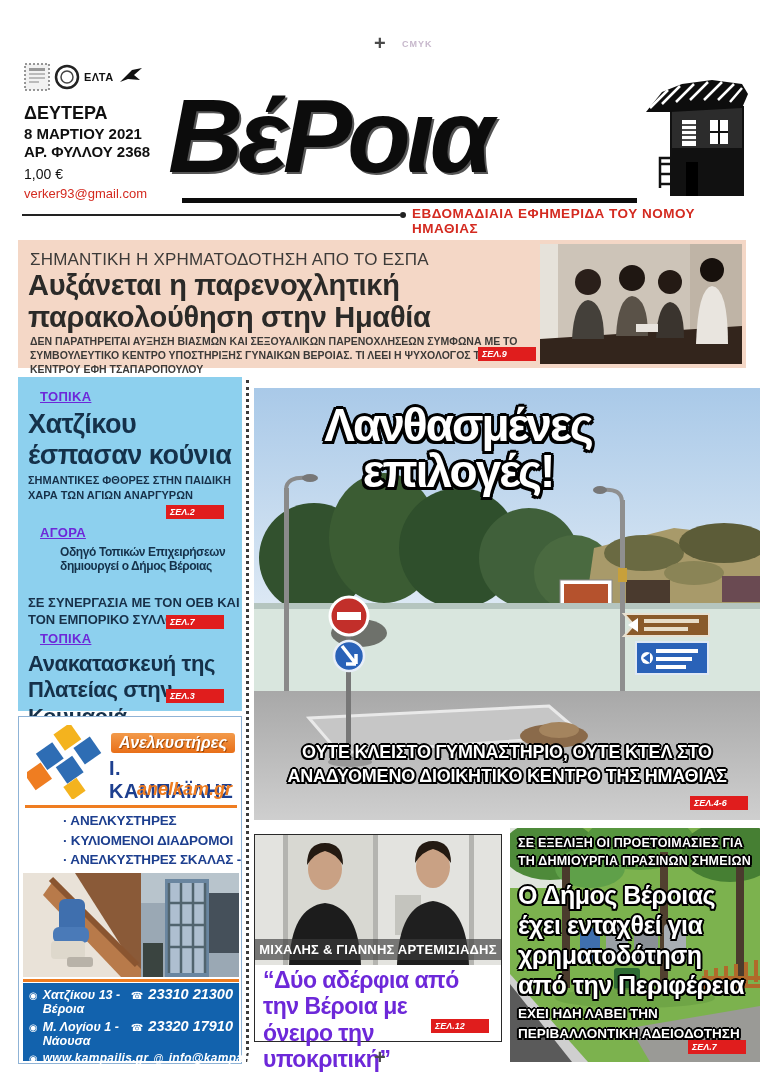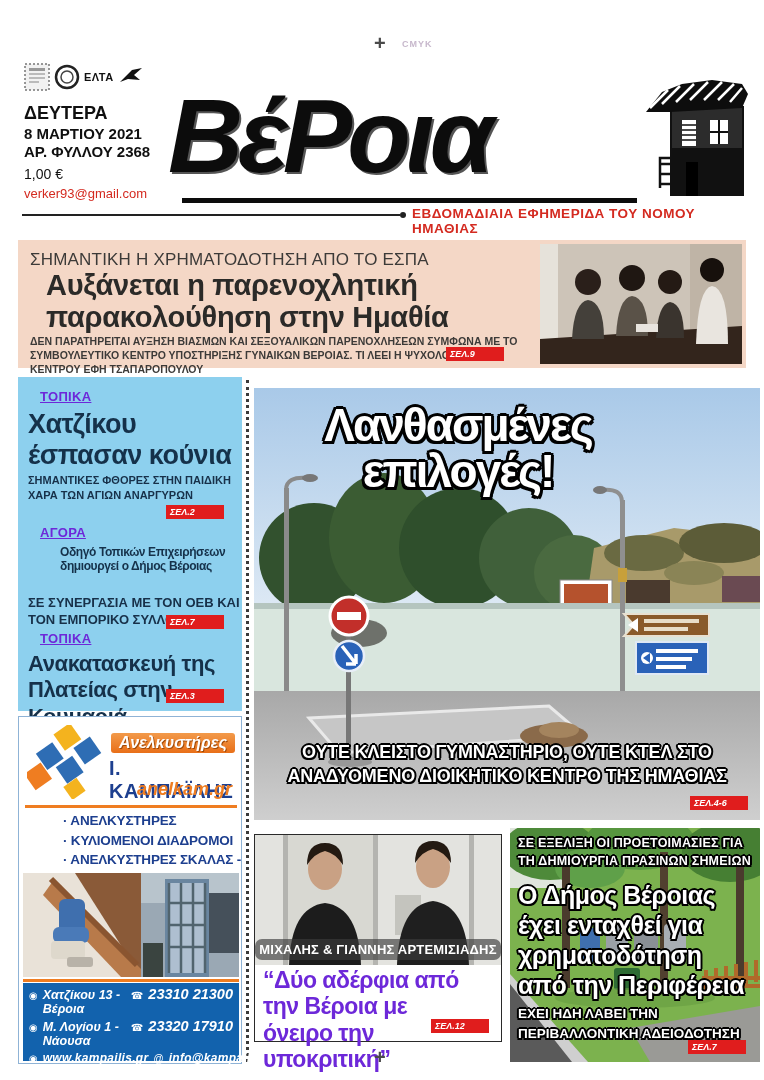--- a/index.html
+++ b/index.html
@@ -127,23 +127,23 @@
     <path d="M28 80 h-10 v30 M18 86 h10 M18 96 h10 M18 106 h10" stroke="#111" stroke-width="2.5" fill="none"></path>
     <rect x="44" y="84" width="12" height="34" fill="#000"></rect>
   </svg>
 
   <div class="abs tagline-rule" style="left:22px; top:214px; width:378px;"></div>
   <div class="abs tagline-dot" style="left:400px; top:212px;"></div>
   <div class="abs tagline" style="left:412px; top:206px;">ΕΒΔΟΜΑΔΙΑΙΑ ΕΦΗΜΕΡΙΔΑ ΤΟΥ ΝΟΜΟΥ ΗΜΑΘΙΑΣ</div>
 
   <div class="abs pink-box" style="left:18px; top:240px; width:728px; height:128px;">
     <div class="abs pink-kicker" style="left:12px; top:10px; width:520px;">ΣΗΜΑΝΤΙΚΗ Η ΧΡΗΜΑΤΟΔΟΤΗΣΗ ΑΠΟ ΤΟ ΕΣΠΑ</div>
-    <div class="abs pink-headline" style="left:28px; top:30px; width:510px;">Αυξάνεται η παρενοχλητική παρακολούθηση στην Ημαθία</div>
+    <div class="abs pink-headline" style="left:10px; top:30px; width:510px;">Αυξάνεται η παρενοχλητική παρακολούθηση στην Ημαθία</div>
     <div class="abs pink-sub" style="left:12px; top:94px; width:500px;">ΔΕΝ ΠΑΡΑΤΗΡΕΙΤΑΙ ΑΥΞΗΣΗ ΒΙΑΣΜΩΝ ΚΑΙ ΣΕΞΟΥΑΛΙΚΩΝ ΠΑΡΕΝΟΧΛΗΣΕΩΝ ΣΥΜΦΩΝΑ ΜΕ ΤΟ ΣΥΜΒΟΥΛΕΥΤΙΚΟ ΚΕΝΤΡΟ ΥΠΟΣΤΗΡΙΞΗΣ ΓΥΝΑΙΚΩΝ ΒΕΡΟΙΑΣ. ΤΙ ΛΕΕΙ Η ΨΥΧΟΛΟΓΟΣ ΤΟΥ ΚΕΝΤΡΟΥ ΕΦΗ ΤΣΑΠΑΡΟΠΟΥΛΟΥ</div>
-    <div class="abs badge" style="left:428px; top:107px;">ΣΕΛ.9</div>
+    <div class="abs badge" style="left:460px; top:107px;">ΣΕΛ.9</div>
 
     <svg class="abs" style="left:522px; top:4px;" width="202" height="120" viewBox="0 0 202 120">
       <rect width="202" height="120" fill="#cdc4b8"></rect>
       <rect x="0" y="0" width="18" height="120" fill="#e6e2da"></rect>
       <rect x="150" y="0" width="52" height="120" fill="#bfb4a6"></rect>
       <polygon points="0,95 202,82 202,120 0,120" fill="#33251c"></polygon>
       <circle cx="48" cy="38" r="13" fill="#2a1f1a"></circle>
       <path d="M32 95 Q34 58 48 56 Q64 58 64 95 Z" fill="#44403a"></path>
       <circle cx="92" cy="34" r="13" fill="#1f1712"></circle>
       <path d="M76 92 Q78 54 92 52 Q108 54 108 92 Z" fill="#5a5248"></path>
@@ -339,21 +339,21 @@
         <path d="M52 30 Q52 8 70 8 Q88 8 88 30 Q80 18 70 16 Q60 18 52 30 Z" fill="#241a12"></path>
         <path d="M34 130 Q36 72 70 68 Q104 72 106 130 Z" fill="#1c1c1c"></path>
       </g>
 
       <g>
         <ellipse cx="178" cy="32" rx="17" ry="21" fill="#c9a184"></ellipse>
         <path d="M160 28 Q160 6 178 6 Q196 6 196 28 Q188 16 178 14 Q168 16 160 28 Z" fill="#241a12"></path>
         <path d="M142 130 Q144 70 178 66 Q212 70 214 130 Z" fill="#1f1f1f"></path>
       </g>
     </svg>
-    <div class="abs twins-caption" style="left:0; top:104px; width:246px;border-radius:7px;">ΜΙΧΑΛΗΣ &amp; ΓΙΑΝΝΗΣ ΑΡΤΕΜΙΣΙΑΔΗΣ</div>
+    <div class="abs twins-caption" style="left:0; top:104px; width:246px;">ΜΙΧΑΛΗΣ &amp; ΓΙΑΝΝΗΣ ΑΡΤΕΜΙΣΙΑΔΗΣ</div>
     <div class="abs twins-headline" style="left:8px; top:132px; width:218px;">“Δύο αδέρφια από την Βέροια με όνειρο την υποκριτική”</div>
     <div class="abs badge" style="left:176px; top:184px;">ΣΕΛ.12</div>
   </div>
 
   <div class="abs" style="left:510px; top:828px; width:250px; height:234px;">
     <svg width="250" height="234" viewBox="0 0 250 234" style="position:absolute; left:0; top:0;">
       <rect width="250" height="234" fill="#7cb24e"></rect>
       <rect x="0" y="0" width="60" height="60" fill="#dfe5dc"></rect>
       <rect x="200" y="0" width="50" height="40" fill="#cfdcc8"></rect>
 

